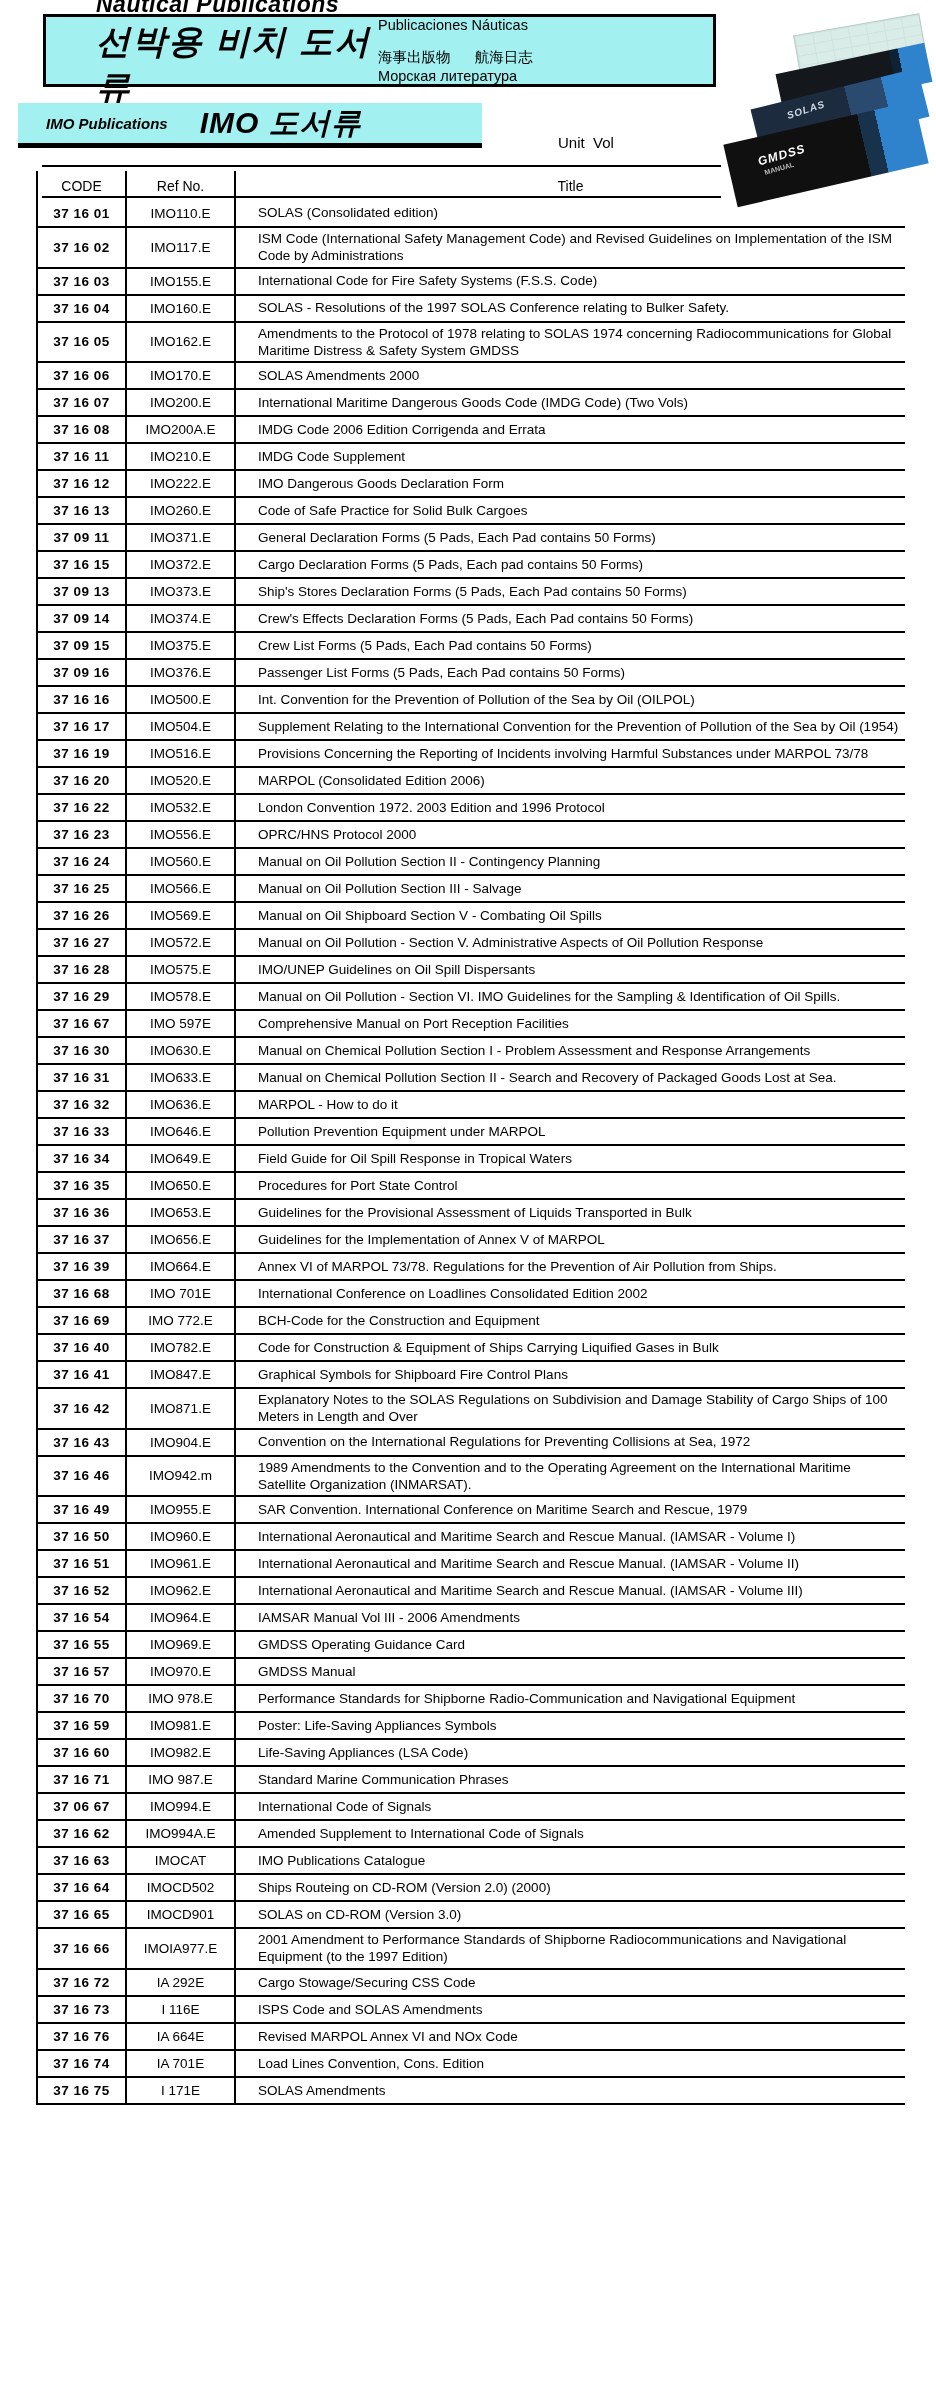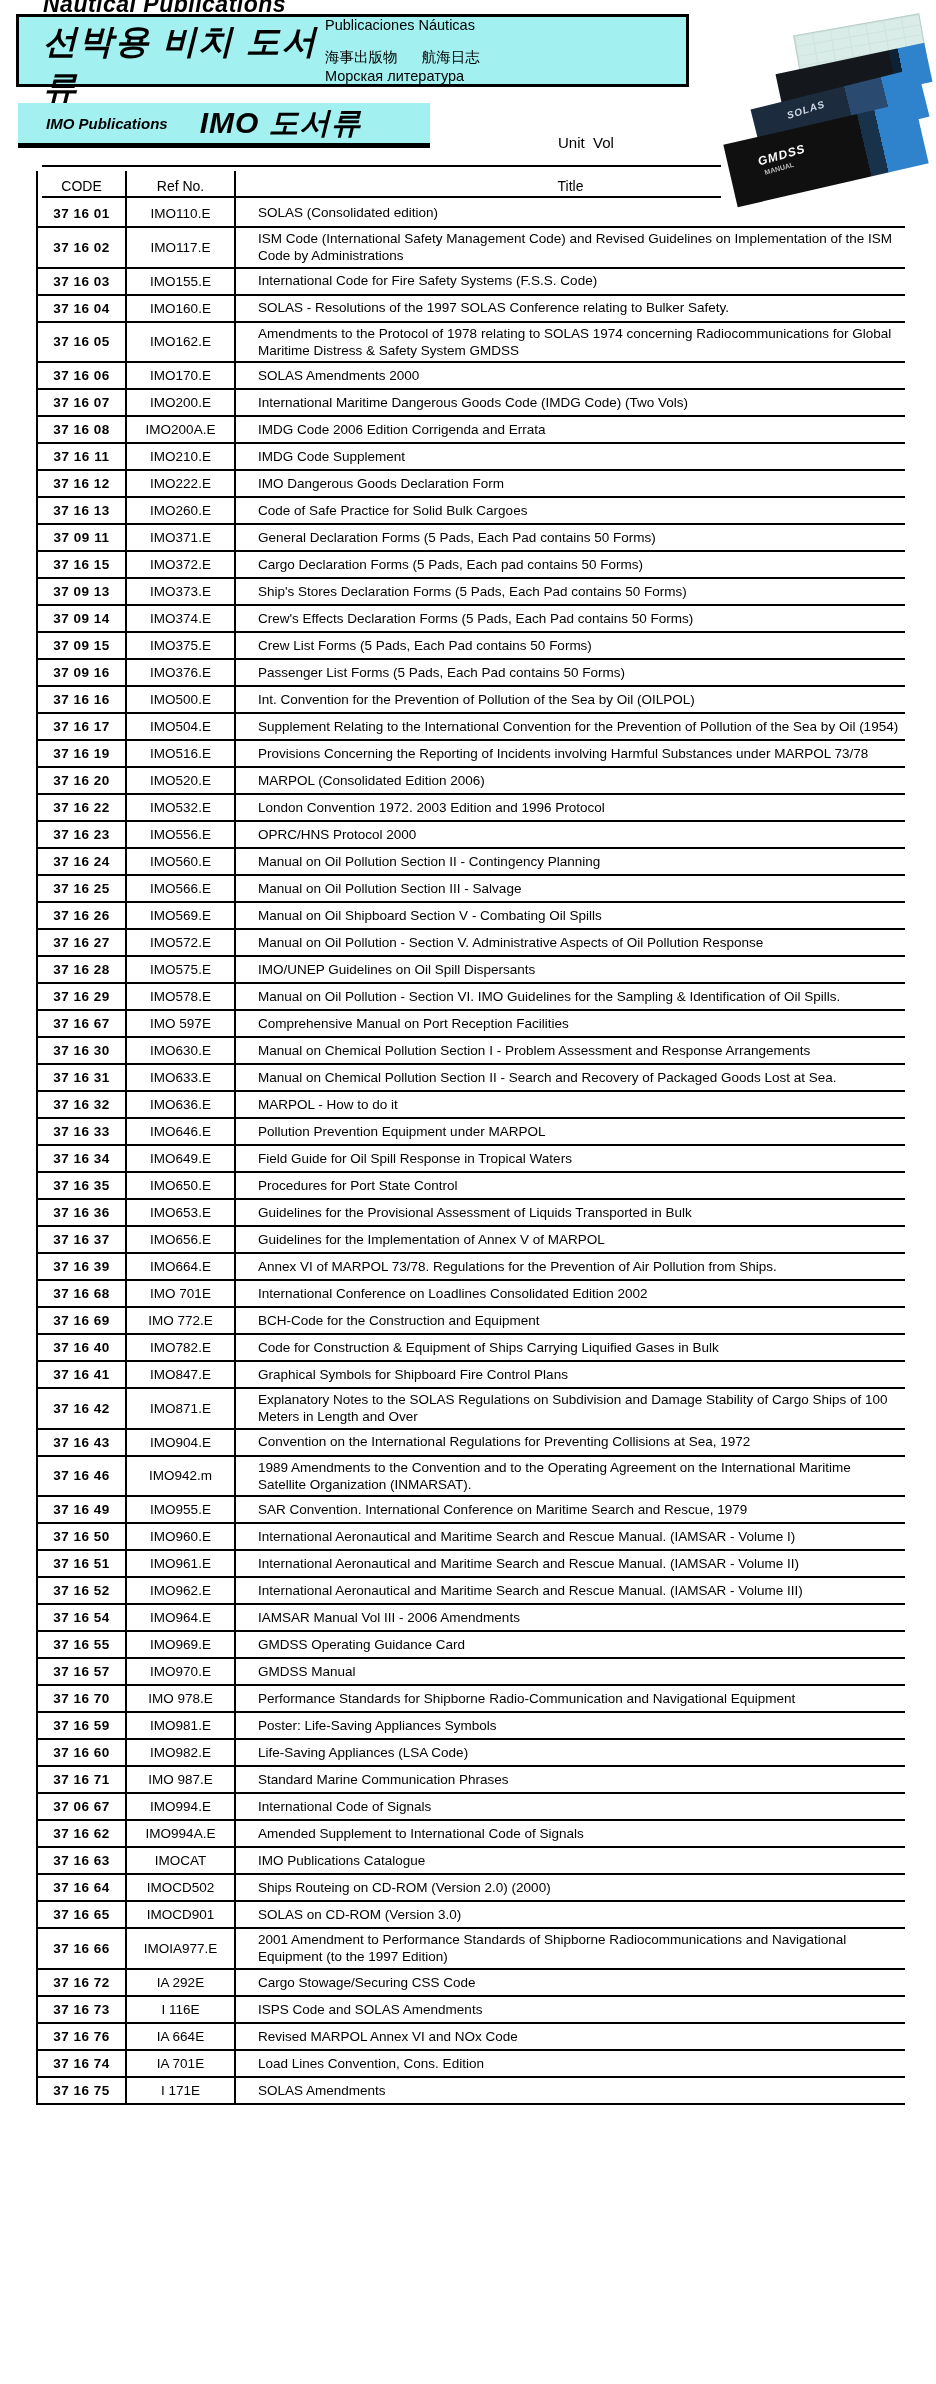--- a/index.html
+++ b/index.html
@@ -4,22 +4,22 @@
 <style>
   * { margin:0; padding:0; box-sizing:border-box; }
   body {
     width:936px; background:#ffffff; color:#000;
     font-family:"Liberation Sans", sans-serif;
   }
   .page { position:relative; width:936px; height:2384px; background:#fff; overflow:hidden; }
 
   
   .title-box {
-    position:absolute; left:16px; top:14px; width:673px; height:73px;
-    background:#a2f0f0; border:3px solid #000; display:flex; align-items:center;
+    position:absolute; left:43px; top:14px; width:673px; height:73px;
+    background:#a2f0f0; border:3px solid #000; display:flex; align-items:center;padding-left:26px;
   }
   .title-left { width:300px; padding-left:24px; }
   .t-en { font-size:23px; font-weight:bold; font-style:italic; letter-spacing:0.5px; }
   .t-ko { font-size:34px; font-weight:bold; font-style:italic; letter-spacing:2px; margin-top:1px; }
   .title-right { padding-left:6px; line-height:1.25; }
   .title-right div { font-size:14.5px; }
   .pre { white-space:pre;margin-top:14px; }
 
   
   .books { position:absolute; right:0; top:10px; width:210px; height:205px; }
@@ -39,21 +39,21 @@
               background:repeating-linear-gradient(#ffffff 0 2px, #d7d7d7 2px 3px); z-index:3; }
   .bk-gmdss { left:2px;  top:112px; width:196px; height:64px; transform:rotate(-13deg);
               background:linear-gradient(90deg,#101010 0 70%, #17324a 70% 79%, #2f82cc 79%); z-index:4; }
   .bk-gmdss span { position:absolute; left:30px; top:16px; color:#ffffff; font-size:12px;
               font-weight:bold; font-style:italic; letter-spacing:1px; transform:rotate(-3deg); }
   .bk-gmdss small { position:absolute; left:34px; top:32px; color:#bbb; font-size:7px;
               font-weight:bold; transform:rotate(-3deg); }
 
   
   .section-banner {
-    position:absolute; left:18px; top:103px; width:412px; height:45px;
+    position:absolute; left:18px; top:103px; width:464px; height:45px;
     background:#a2f0f0; display:flex; align-items:center;
     border-bottom:5px solid #000;
   }
   .s-en { font-size:15px; font-weight:bold; font-style:italic; margin-left:28px; }
   .s-ko { font-size:30px; font-weight:bold; font-style:italic; margin-left:32px; letter-spacing:1px; }
   .unit { position:absolute; left:558px; top:134px; font-size:15px; white-space:pre; }
 
   
   .table-wrap { position:absolute; left:36px; top:165px; width:869px; }
   .hline { position:absolute; left:6px; width:679px; height:2px; background:#000; }

